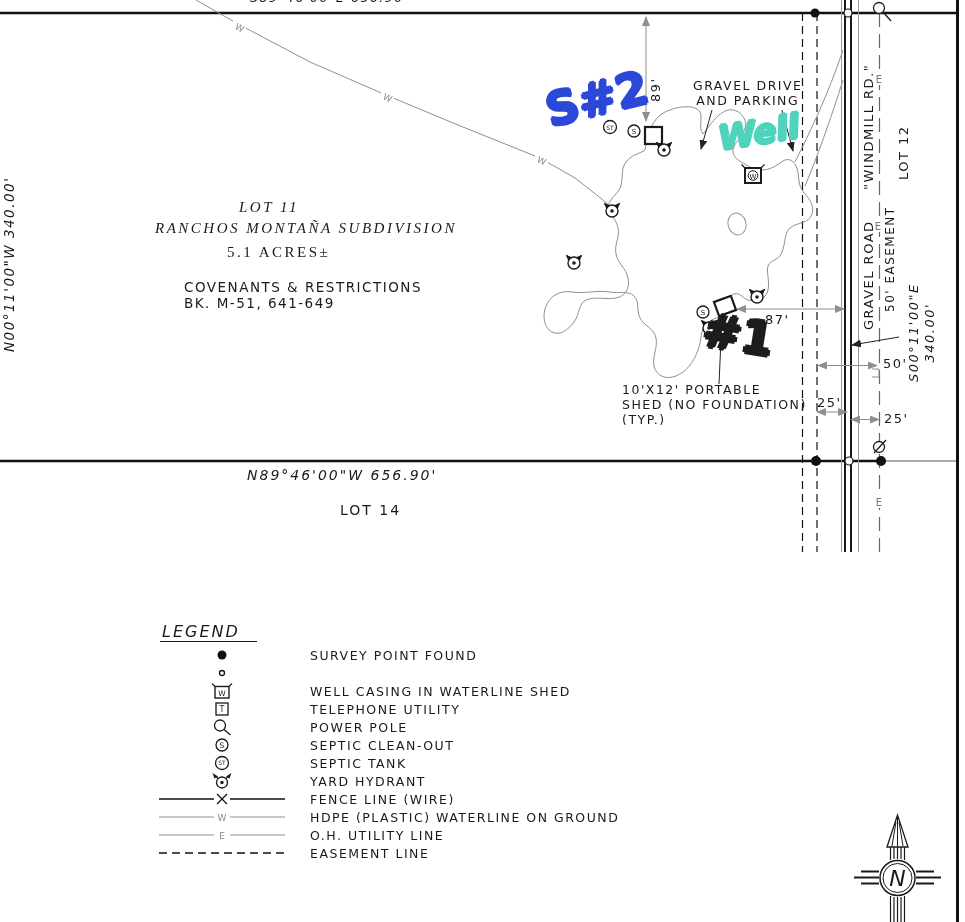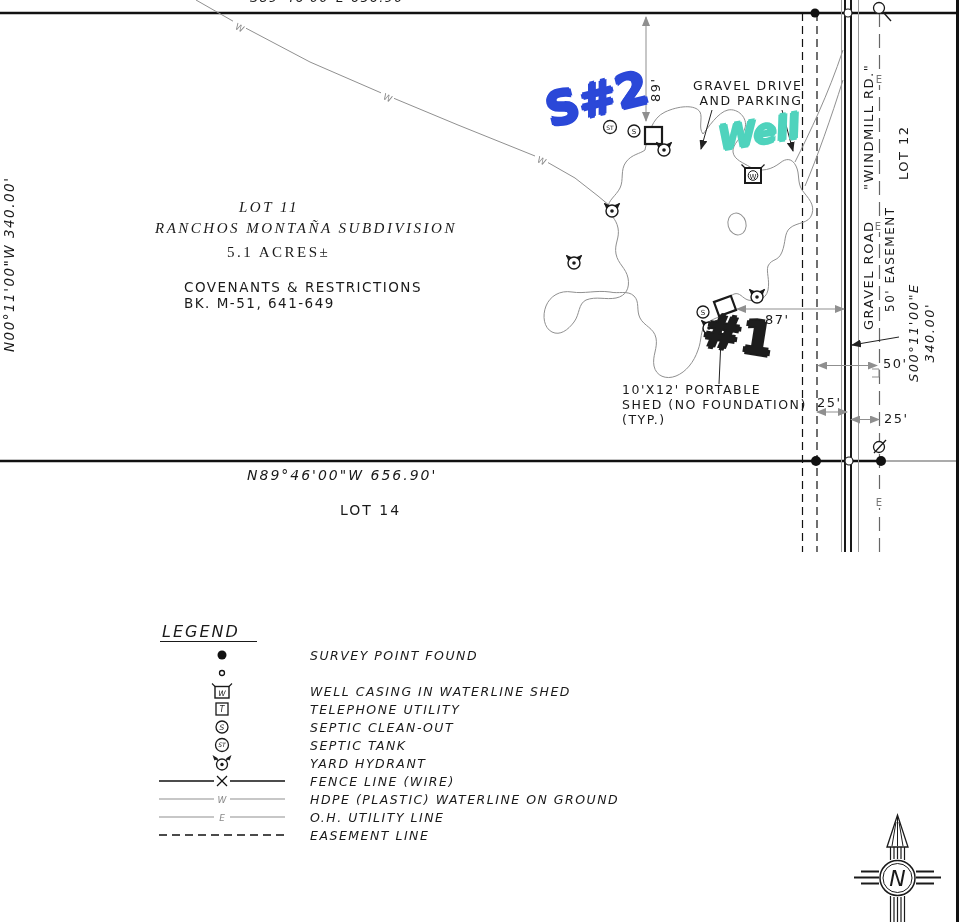--- a/index.html
+++ b/index.html
@@ -13,21 +13,21 @@
   .clipwrap{position:absolute;overflow:hidden;height:7px;}
   .clipwrap>div{margin-top:-10px;}
   .marker-note{position:absolute;font-weight:bold;white-space:nowrap;}
   .mk-blue{color:#2b48d8;font-size:46px;transform:rotate(-14deg);
            text-shadow:1.5px 0 0 #2b48d8,-1.5px 0 0 #2b48d8,0 1.5px 0 #2b48d8,0 -1.5px 0 #2b48d8;}
   .mk-teal{color:#4fd3bd;font-size:34px;font-style:italic;transform:rotate(-9deg);
            text-shadow:1.5px 0 0 #4fd3bd,-1.5px 0 0 #4fd3bd,0 1.5px 0 #4fd3bd,0 -1.5px 0 #4fd3bd;}
   .mk-black{color:#1d1d1d;font-size:46px;transform:rotate(9deg);
            text-shadow:2px 0 0 #1d1d1d,-2px 0 0 #1d1d1d,0 2px 0 #1d1d1d,0 -2px 0 #1d1d1d;}
   
-  #legend{position:absolute;left:157px;top:646px;font-style:italic;}
+  #legend{position:absolute;left:157px;top:646px;}
   .lg-row{display:flex;align-items:center;height:18px;}
   .lg-sym{width:130px;height:18px;flex:0 0 130px;}
   .lg-label{margin-left:23px;font-size:12.5px;letter-spacing:1.5px;white-space:nowrap;}
   #legend-title{position:absolute;left:162px;top:622px;font-size:16px;letter-spacing:2px;font-style:italic;}
   #legend-underline{position:absolute;left:160px;top:641px;width:97px;border-bottom:1.6px solid #1a1a1a;}
 </style>
 </head>
 <body>
 
 <div id="stage">
@@ -193,21 +193,21 @@
 </div>
 
 <div class="lbl it v" style="left:1px;top:352px;font-size:13.5px;">N00°11'00"W   340.00'</div>
 
 <div class="lbl it big" style="left:239px;top:198px;">LOT 11</div>
 <div class="lbl it big" style="left:155px;top:219px;">RANCHOS MONTAÑA SUBDIVISION</div>
 <div class="lbl big" style="left:227px;top:243px;">5.1 ACRES±</div>
 <div class="lbl" style="left:184px;top:279px;font-size:13.5px;">COVENANTS &amp; RESTRICTIONS</div>
 <div class="lbl" style="left:184px;top:295px;font-size:13.5px;">BK. M-51, 641-649</div>
 
-<div class="lbl" style="left:693px;top:78px;text-align:right;">
+<div class="lbl" style="left:693px;top:78px;text-align:center;">
   <div>GRAVEL DRIVE</div>
   <div>AND PARKING</div>
 </div>
 
 <div class="lbl" style="left:622px;top:382px;">
   <div>10'X12' PORTABLE</div>
   <div>SHED (NO FOUNDATION)</div>
   <div>(TYP.)</div>
 </div>
 
@@ -261,20 +261,27 @@
   </div>
 
   <div class="lg-row">
     <svg class="lg-sym" viewBox="0 0 130 18">
       <rect x="59" y="3" width="12" height="12" fill="none" stroke="#1a1a1a" stroke-width="1.3"></rect>
       <text x="65" y="12.3" font-size="8" text-anchor="middle" fill="#1a1a1a">T</text>
     </svg>
     <span class="lg-label">TELEPHONE UTILITY</span>
   </div>
 
+  <div class="lg-row">
+    <svg class="lg-sym" viewBox="0 0 130 18">
+      <circle cx="63" cy="7.5" r="5.5" fill="none" stroke="#1a1a1a" stroke-width="1.3"></circle>
+      <line x1="67" y1="11.5" x2="73.5" y2="17" stroke="#1a1a1a" stroke-width="1.3"></line>
+    </svg>
+    <span class="lg-label">POWER POLE</span>
+  </div>
 
   <div class="lg-row">
     <svg class="lg-sym" viewBox="0 0 130 18">
       <circle cx="65" cy="9" r="6" fill="none" stroke="#1a1a1a" stroke-width="1.3"></circle>
       <text x="65" y="11.8" font-size="7.5" text-anchor="middle" fill="#1a1a1a">S</text>
     </svg>
     <span class="lg-label">SEPTIC CLEAN-OUT</span>
   </div>
 
   <div class="lg-row">

